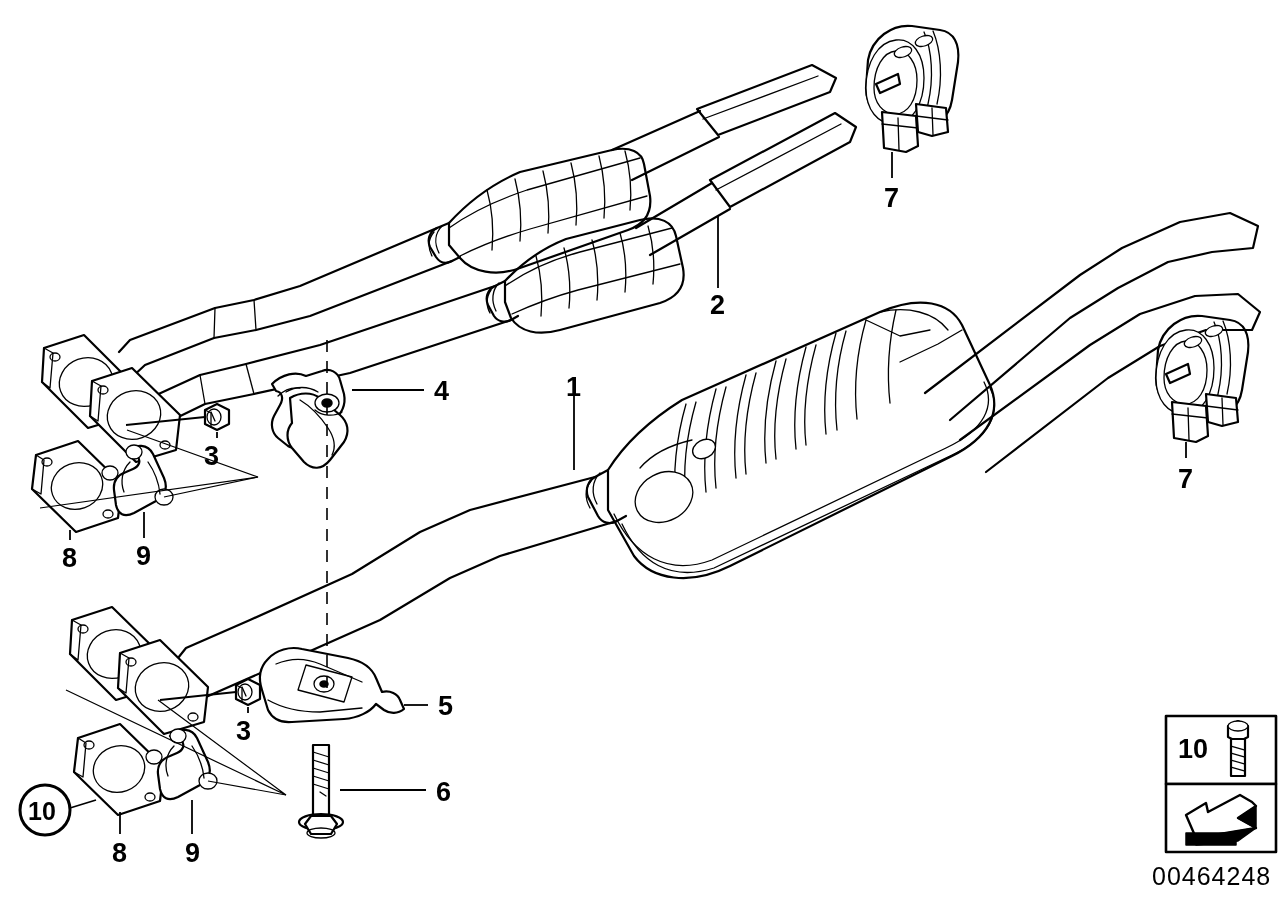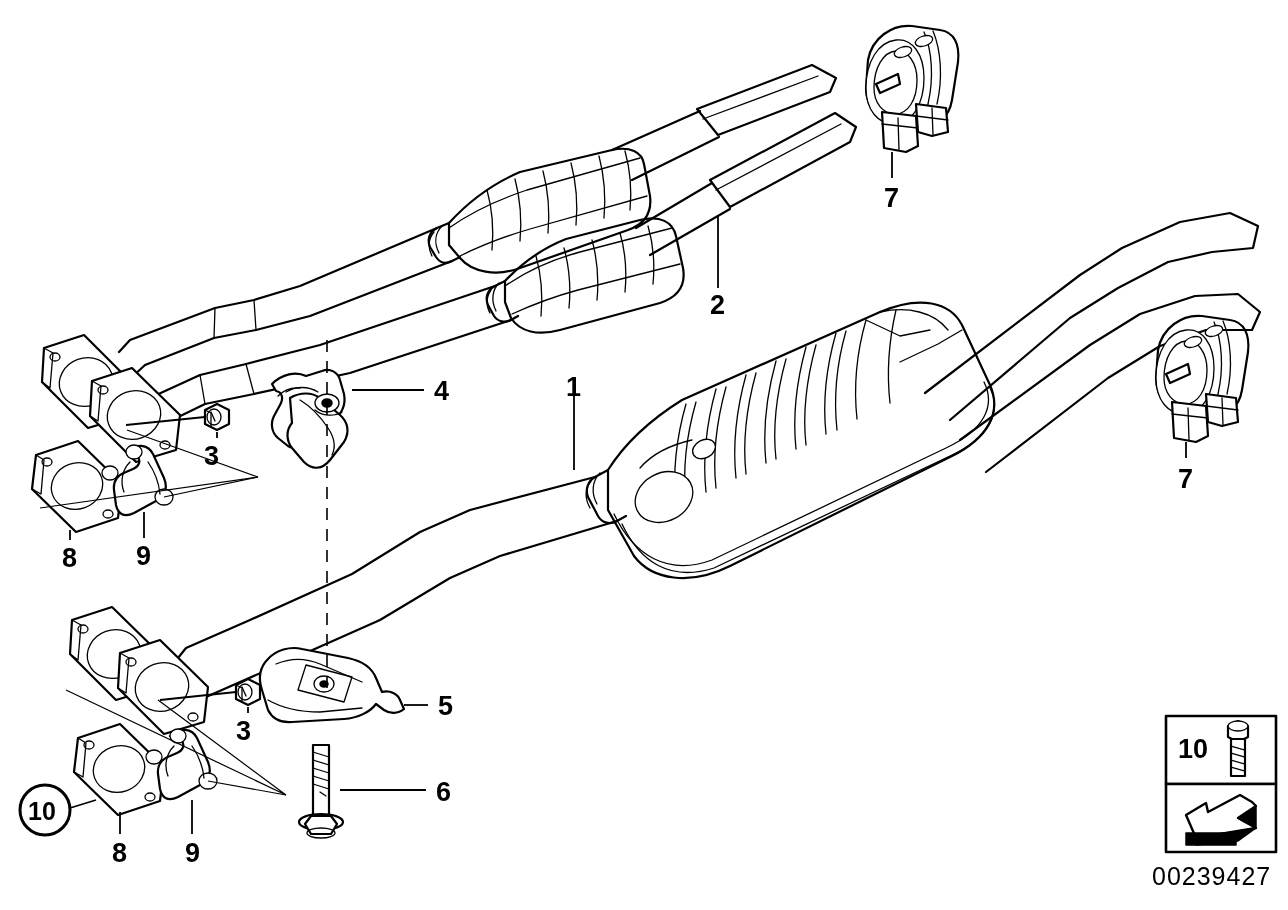--- a/index.html
+++ b/index.html
@@ -483,15 +483,15 @@
 <div class="callout" style="left:1178px; top:466px;">7</div>
 <div class="callout" style="left:62px; top:545px;">8</div>
 <div class="callout" style="left:136px; top:543px;">9</div>
 <div class="callout" style="left:112px; top:840px;">8</div>
 <div class="callout" style="left:185px; top:840px;">9</div>
 
 <div class="circnum" style="left:28px; top:797px;">10</div>
 
 <div class="legendnum" style="left:1178px; top:734px;">10</div>
 
-<div class="partnum" style="left:1152px; top:862px;">00239427</div>
+<div class="partnum" style="left:1152px; top:862px;">00464248</div>
 
 </div>
 
 </body></html>

